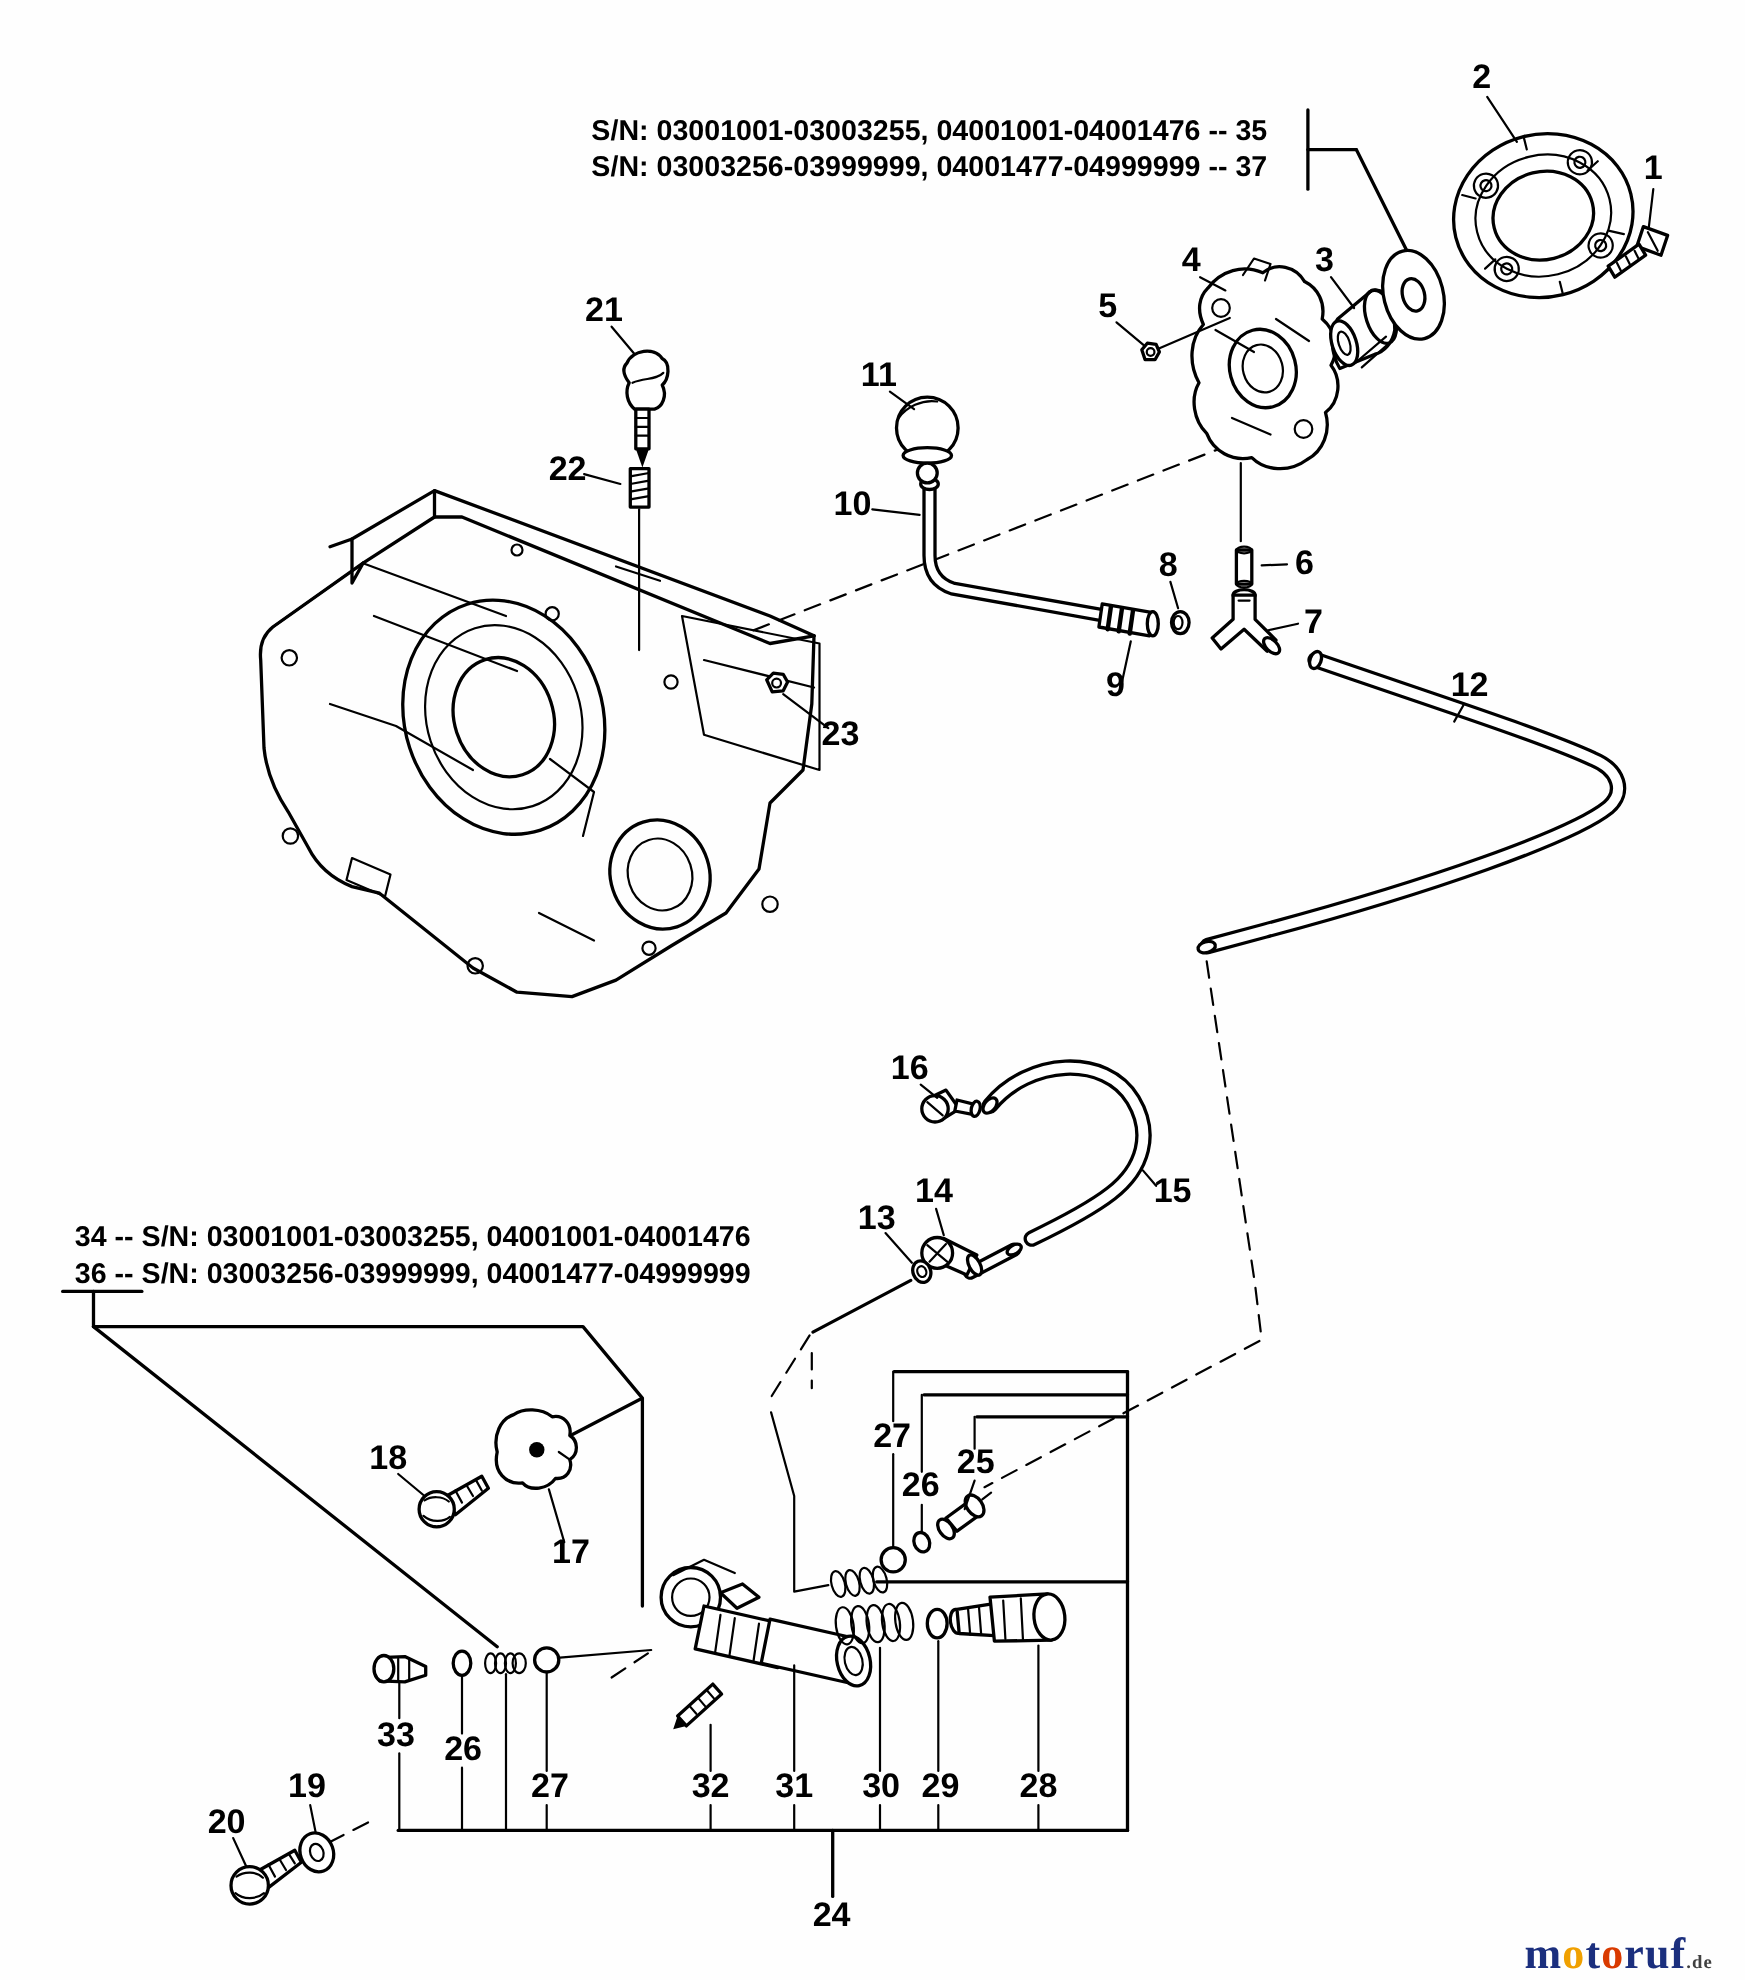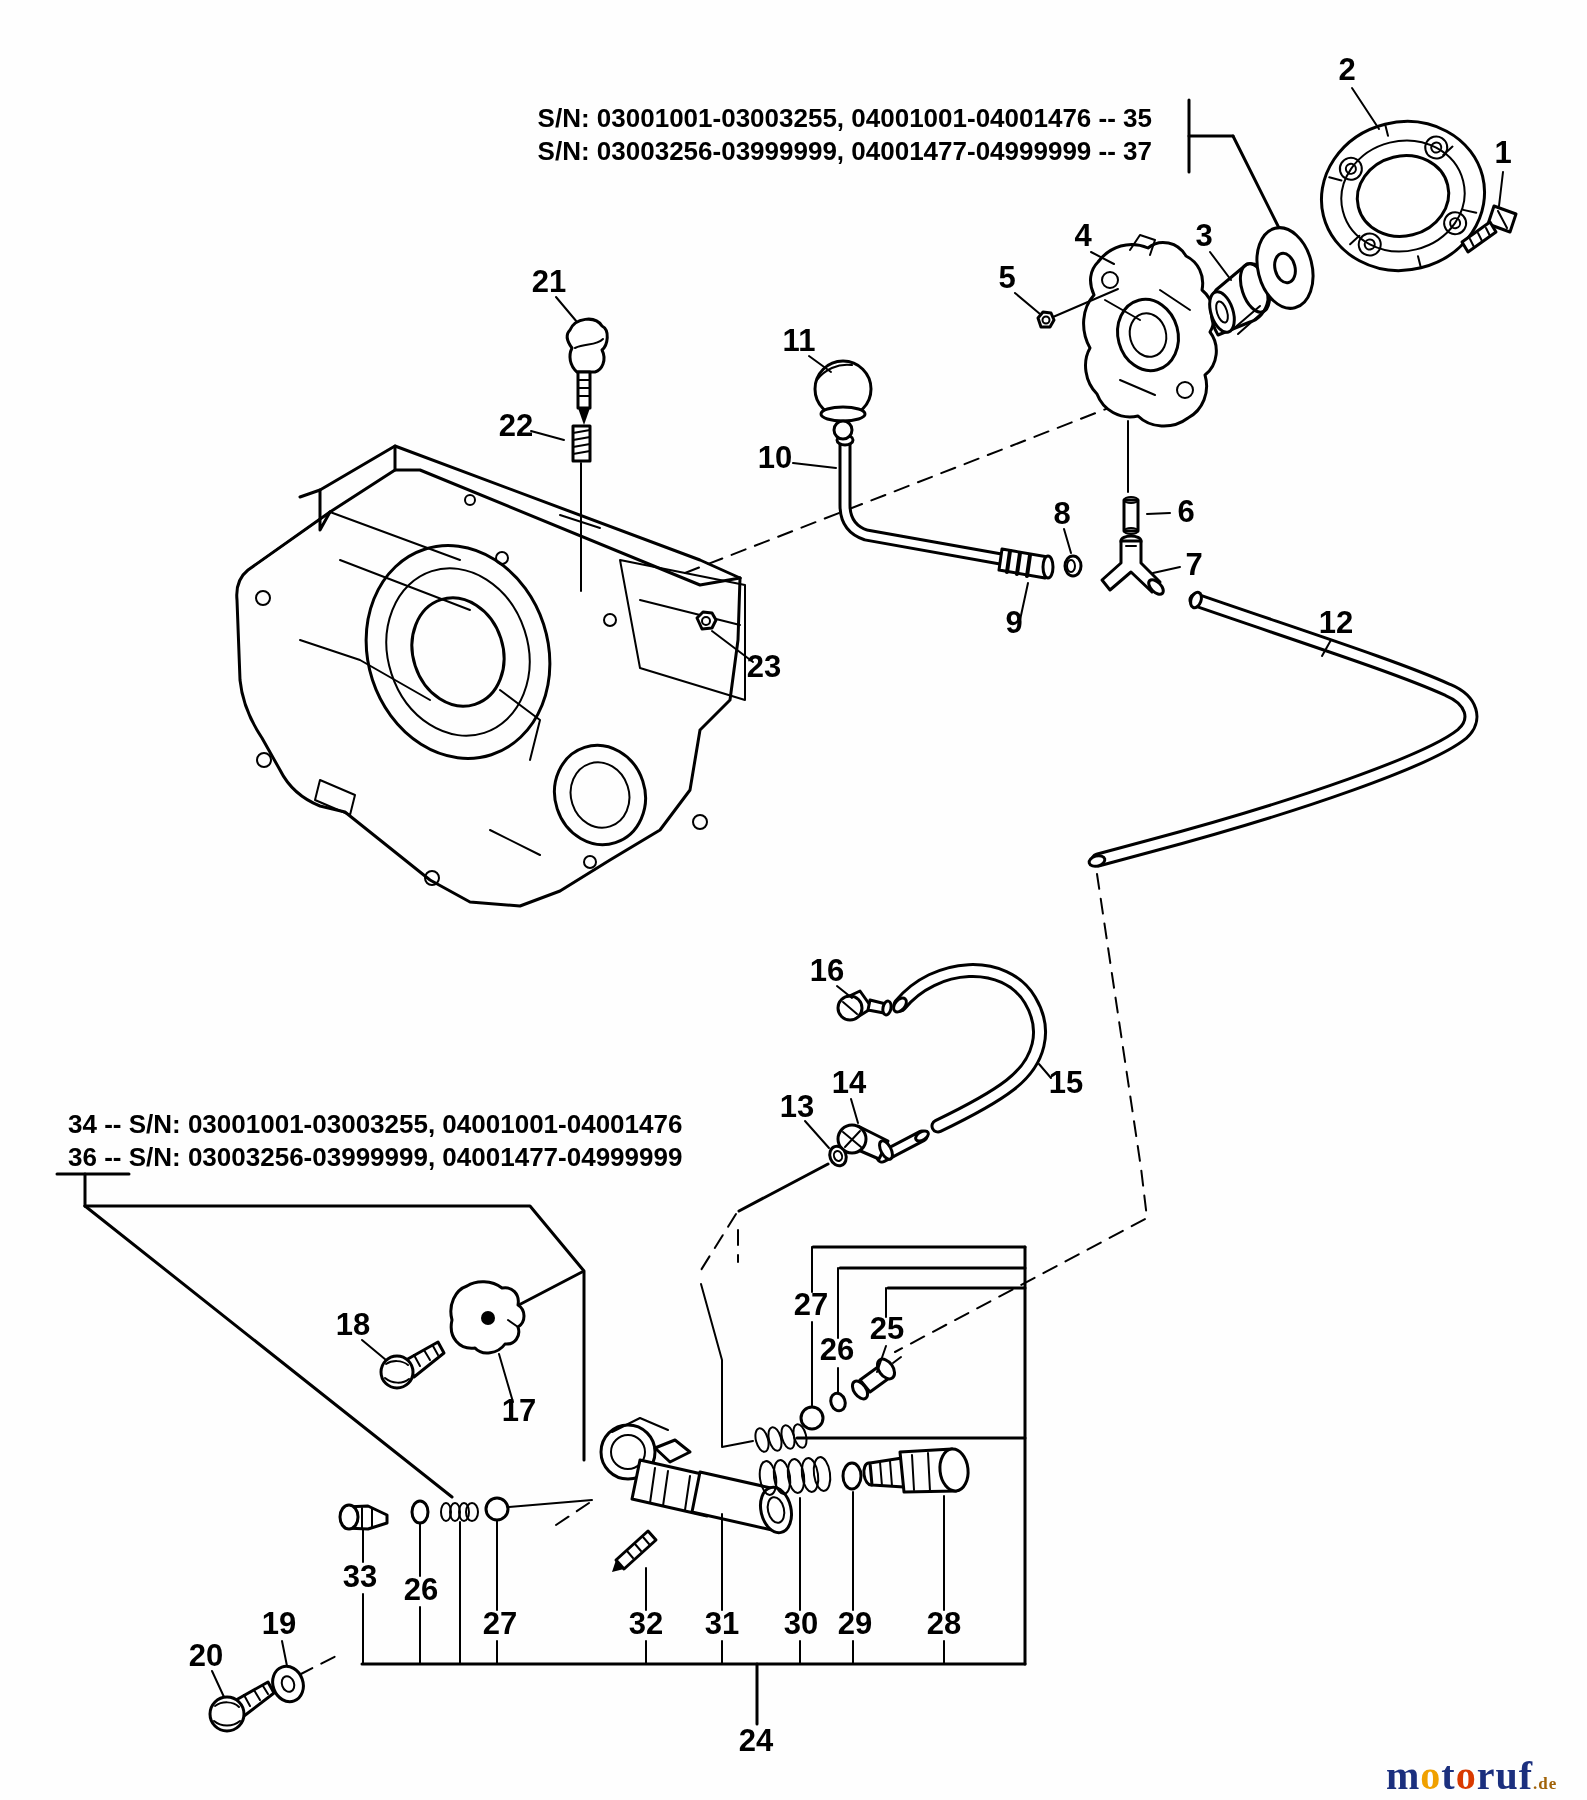--- a/index.html
+++ b/index.html
@@ -14,21 +14,21 @@
   .dash{stroke-dasharray:15 10;}
   .tube-o{fill:none;stroke:#000;stroke-width:15;stroke-linecap:round;}
   .tube-i{fill:none;stroke:#fff;stroke-width:9;stroke-linecap:round;}
   .tube-o2{fill:none;stroke:#000;stroke-width:13;stroke-linecap:round;}
   .tube-i2{fill:none;stroke:#fff;stroke-width:7;stroke-linecap:round;}
   .plabel{font:bold 31px "Liberation Sans",sans-serif;fill:#000;text-anchor:middle;}
   .note{font:bold 26px "Liberation Sans",sans-serif;fill:#000;}
   .note-r{text-anchor:end;}
   .watermark{position:absolute;left:1386px;top:1752px;white-space:nowrap;
              font:bold 40px "Liberation Serif",serif;letter-spacing:1px;}
-  .watermark .suffix{font:bold 17px "Liberation Serif",serif;color:#a16207;}
+  .watermark .suffix{font:bold 17px "Liberation Serif",serif;color:#404040;}
 </style>
 </head>
 <body>
 
 <div class="stage">
 <svg width="1587" height="1800" viewBox="0 0 1587 1800">
 
   <g>
 
     <line class="ln dash thin" x1="685" y1="573" x2="1106" y2="409"></line>

